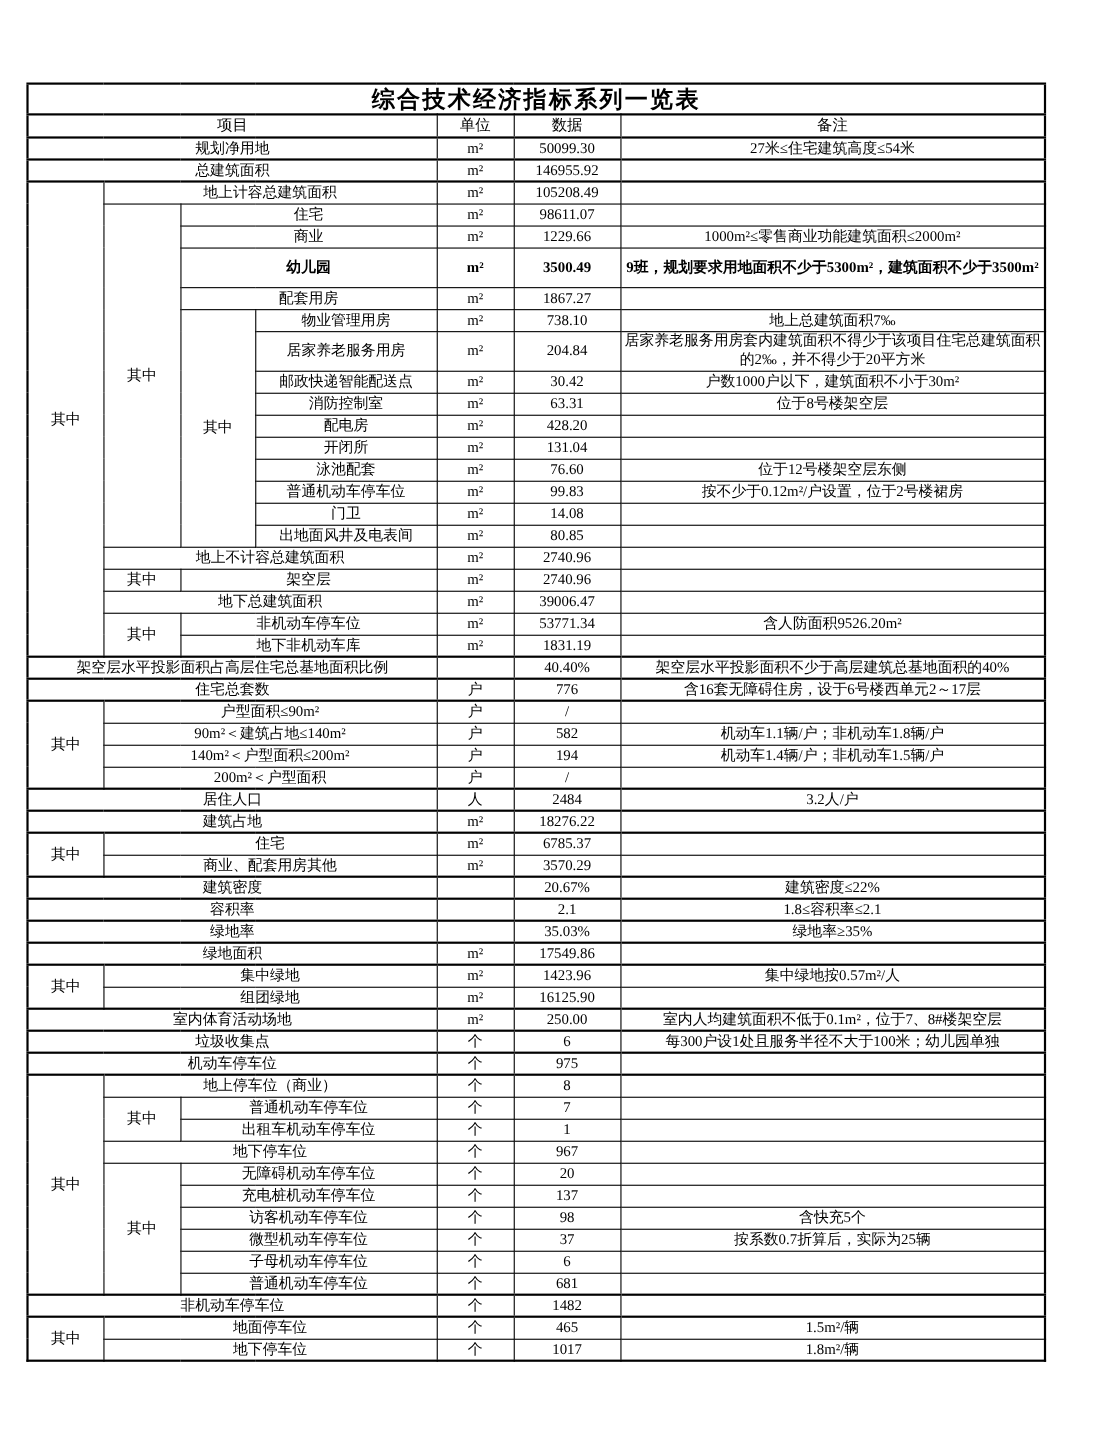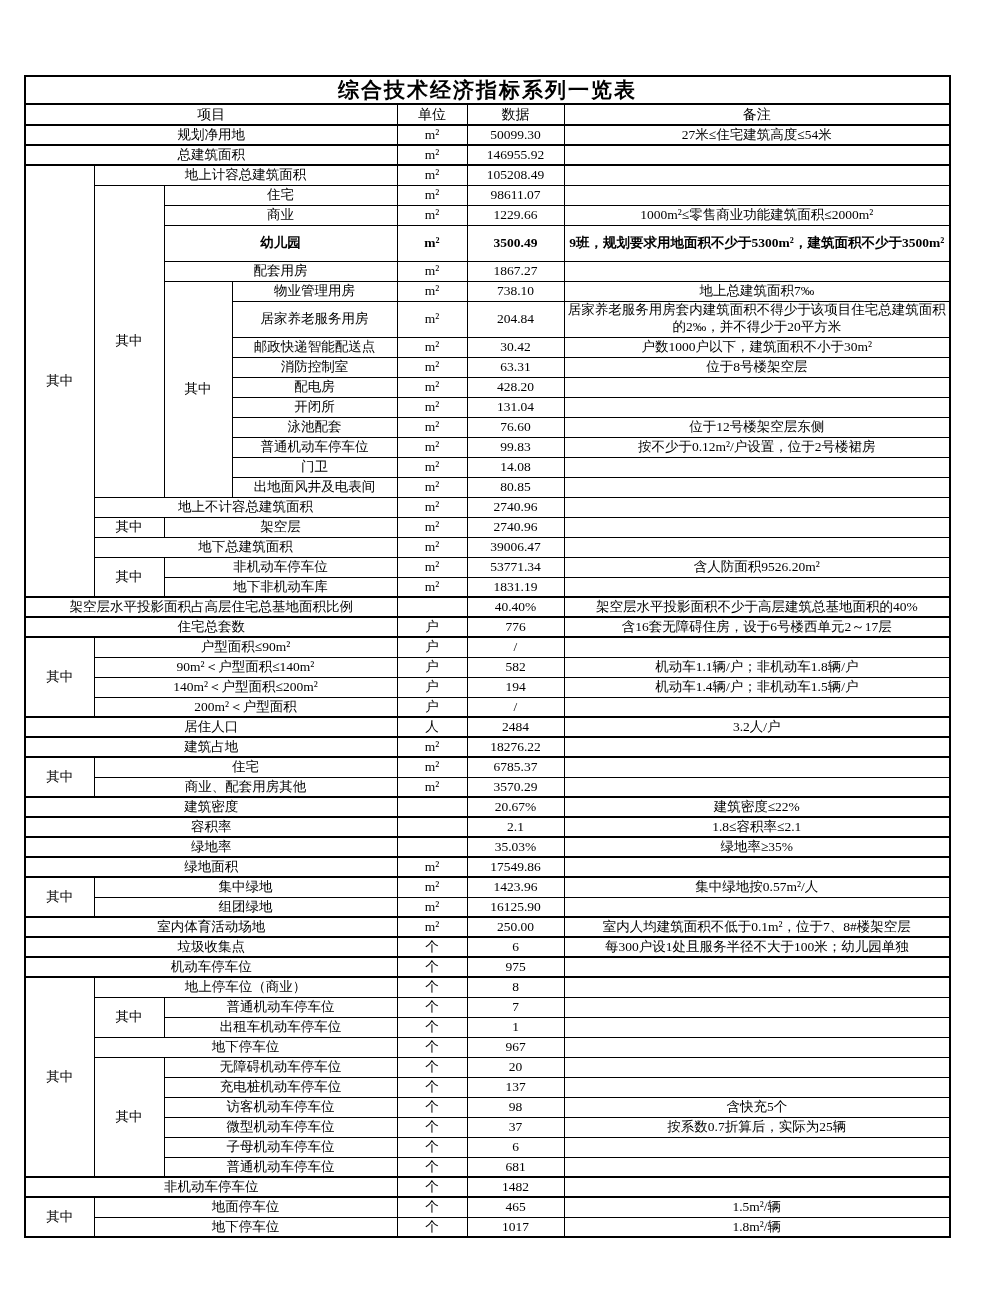--- a/index.html
+++ b/index.html
@@ -190,21 +190,21 @@
           <td>含16套无障碍住房，设于6号楼西单元2～17层</td>
         </tr>
         <tr class="sep">
           <td rowspan="4">其中</td>
           <td colspan="3">户型面积≤90m²</td>
           <td>户</td>
           <td>/</td>
           <td></td>
         </tr>
         <tr>
-          <td colspan="3">90m²＜户型面积≤140m²</td>
+          <td colspan="3">90m²＜建筑占地≤140m²</td>
           <td>户</td>
           <td>582</td>
           <td>机动车1.1辆/户；非机动车1.8辆/户</td>
         </tr>
         <tr>
           <td colspan="3">140m²＜户型面积≤200m²</td>
           <td>户</td>
           <td>194</td>
           <td>机动车1.4辆/户；非机动车1.5辆/户</td>
         </tr>

